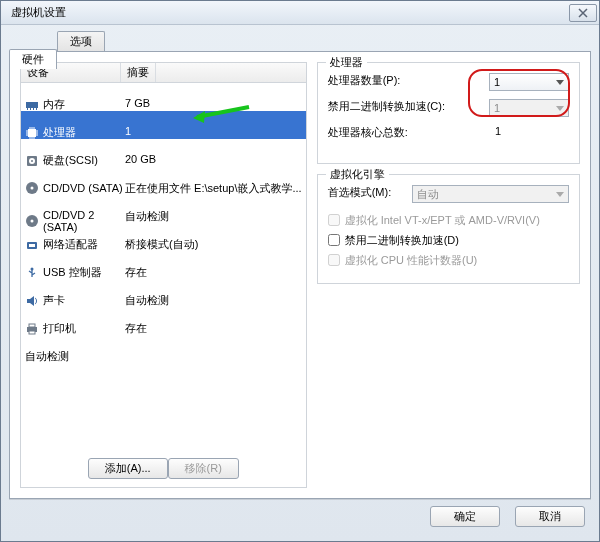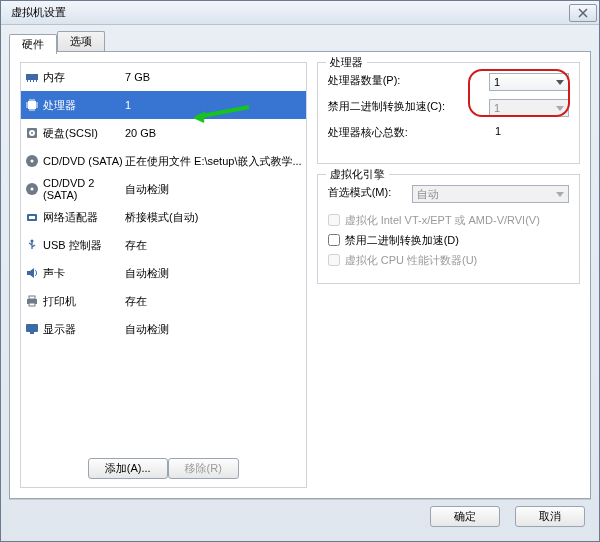--- a/index.html
+++ b/index.html
@@ -6,29 +6,29 @@
   body{font-family:"Microsoft YaHei","Segoe UI",Tahoma,sans-serif;font-size:11px;background:#bbb;color:#000}
   .window{position:relative;width:600px;height:542px;background:linear-gradient(#e9eff5,#dfe6ee);border:1px solid #6b7b8f;box-shadow:0 2px 8px rgba(0,0,0,.3)}
   .titlebar{height:24px;background:linear-gradient(#f2f6fb,#dbe4ee);border-bottom:1px solid #b8c3d0;display:flex;align-items:center;padding:0 2px}
   .titlebar-text{padding-left:8px;font-size:11px;color:#000}
   .titlebar-btns{margin-left:auto;display:flex}
   .titlebar-btn{width:28px;height:18px;margin-left:2px;border:1px solid #8a97a8;background:linear-gradient(#f5f8fc,#d8e1eb);border-radius:2px;display:flex;align-items:center;justify-content:center}
   .titlebar-btn svg{width:10px;height:10px}
   .client{padding:6px 8px 8px 8px;height:calc(100% - 24px);display:flex;flex-direction:column}
   .tabs{display:flex;height:20px;position:relative;z-index:2}
   .tab{padding:2px 12px;border:1px solid #9aa5b3;border-bottom:none;background:linear-gradient(#fefefe,#f0f0f0);margin-right:0;font-size:11px;border-top-left-radius:2px;border-top-right-radius:2px;cursor:default}
-  .tab.active{background:#fff;position:relative;top:3px}
+  .tab.active{background:#fff;position:relative;top:18px}
   .tab.inactive{background:linear-gradient(#f4f4f4,#e4e4e4)}
   .tabpanel{flex:1;background:#fff;border:1px solid #9aa5b3;padding:10px;display:flex;gap:10px}
   .left-frame{flex:1;border:1px solid #cfd4da;display:flex;flex-direction:column;position:relative}
   .col-header{display:flex;height:20px;background:linear-gradient(#fafafa,#ececec);border-bottom:1px solid #d0d5db}
   .col-header div{padding:2px 6px;font-size:11px;border-right:1px solid #d9dde2}
   .col-header .c1{width:100px}
   .dev-list{flex:1;overflow:hidden}
-  .dev-row{display:flex;height:28px;align-items:center;padding:4px 4px}
+  .dev-row{display:flex;height:18px;align-items:flex-start;padding:14px 4px}
   .dev-row.selected{background:#3874d1;color:#fff}
   .dev-row .c1{width:100px;display:flex;align-items:center;gap:4px}
   .dev-row .c2{flex:1;overflow:hidden;white-space:nowrap;text-overflow:ellipsis}
   .dev-icon{width:14px;height:14px;flex-shrink:0;display:flex;align-items:center;justify-content:center}
   .dev-icon svg{width:14px;height:14px}
   .arrow-annot{position:absolute;left:170px;top:40px;pointer-events:none}
   .arrow-annot svg{width:60px;height:20px}
   .left-buttons{display:flex;justify-content:center;gap:0;padding:8px}
   .btn{padding:2px 16px;border:1px solid #9aa5b3;background:linear-gradient(#fdfdfd,#e7e7e7);border-radius:3px;font-size:11px;min-width:70px;text-align:center;cursor:default}
   .btn.disabled{color:#9a9a9a}
@@ -66,20 +66,24 @@
 
   <div class="client">
     <div class="tabs">
       <div class="tab active">硬件</div>
       <div class="tab inactive">选项</div>
     </div>
 
     <div class="tabpanel">
 
       <div class="left-frame">
+        <div class="col-header">
+          <div class="c1">设备</div>
+          <div class="c2">摘要</div>
+        </div>
         <div class="dev-list" id="dev-list">
             <div class="dev-row">
               <div class="c1">
                 <span class="dev-icon">
                   <svg viewBox="0 0 14 14">
                     <rect x="1" y="4" width="12" height="6" fill="#3d6aa3"></rect>
                     <rect x="2" y="10" width="1" height="2" fill="#3d6aa3"></rect>
                     <rect x="5" y="10" width="1" height="2" fill="#3d6aa3"></rect>
                     <rect x="8" y="10" width="1" height="2" fill="#3d6aa3"></rect>
                     <rect x="11" y="10" width="1" height="2" fill="#3d6aa3"></rect>
@@ -181,29 +185,20 @@
                     <rect x="2" y="5" width="10" height="5" fill="#6e7a88"></rect>
                     <rect x="4" y="2" width="6" height="3" fill="#fff" stroke="#6e7a88"></rect>
                     <rect x="4" y="9" width="6" height="3" fill="#fff" stroke="#6e7a88"></rect>
                   </svg>
                 </span>
                 <span>打印机</span>
               </div>
               <div class="c2">存在</div>
             </div>
             <div class="dev-row">
-              <div class="c1">
-                <span class="dev-icon">
-                  <svg viewBox="0 0 14 14">
-                    <rect x="1" y="2" width="12" height="8" rx="1" fill="#3d6aa3"></rect>
-                    <rect x="5" y="10" width="4" height="2" fill="#3d6aa3"></rect>
-                  </svg>
-                </span>
-                <span>显示器</span>
-              </div>
               <div class="c2">自动检测</div>
             </div>
           </div>
 
         <div class="arrow-annot">
           <svg viewBox="0 0 60 20">
               <path d="M58 4 L6 14" stroke="#17c41c" stroke-width="4" fill="none"></path>
               <path d="M2 15 L14 8 L13 20 Z" fill="#17c41c"></path>
             </svg>
         </div>

